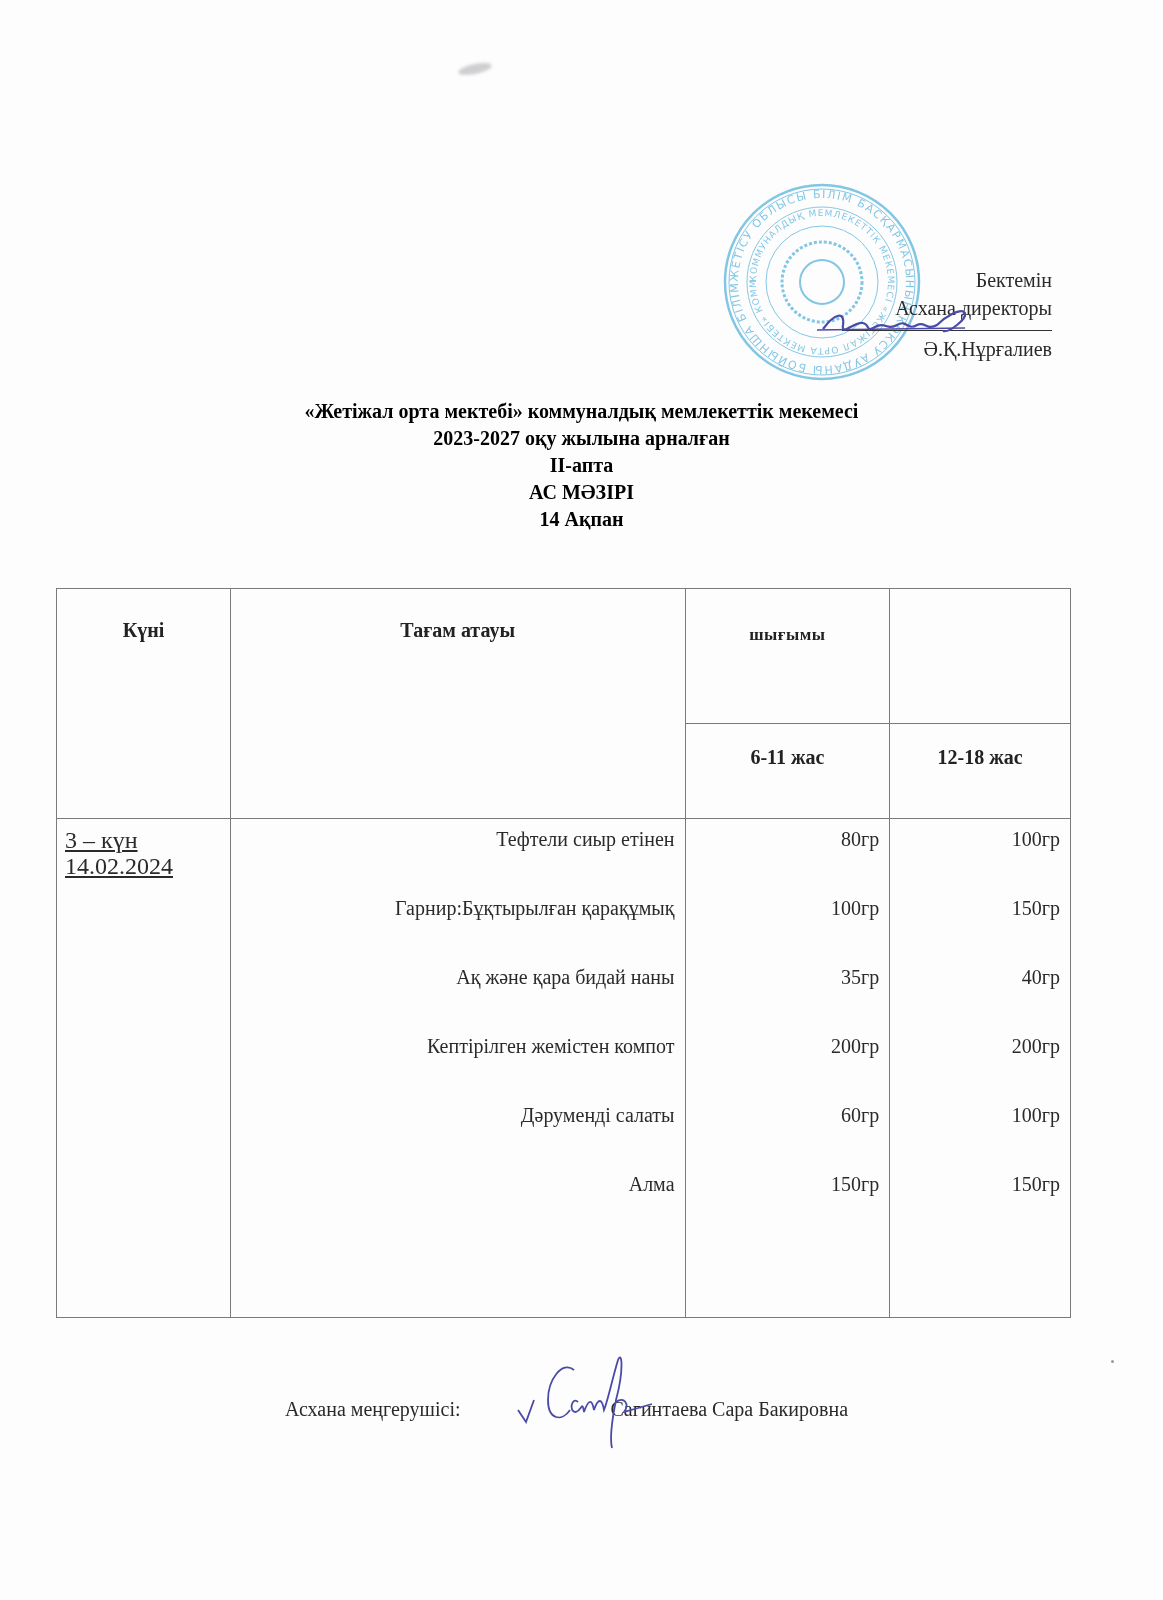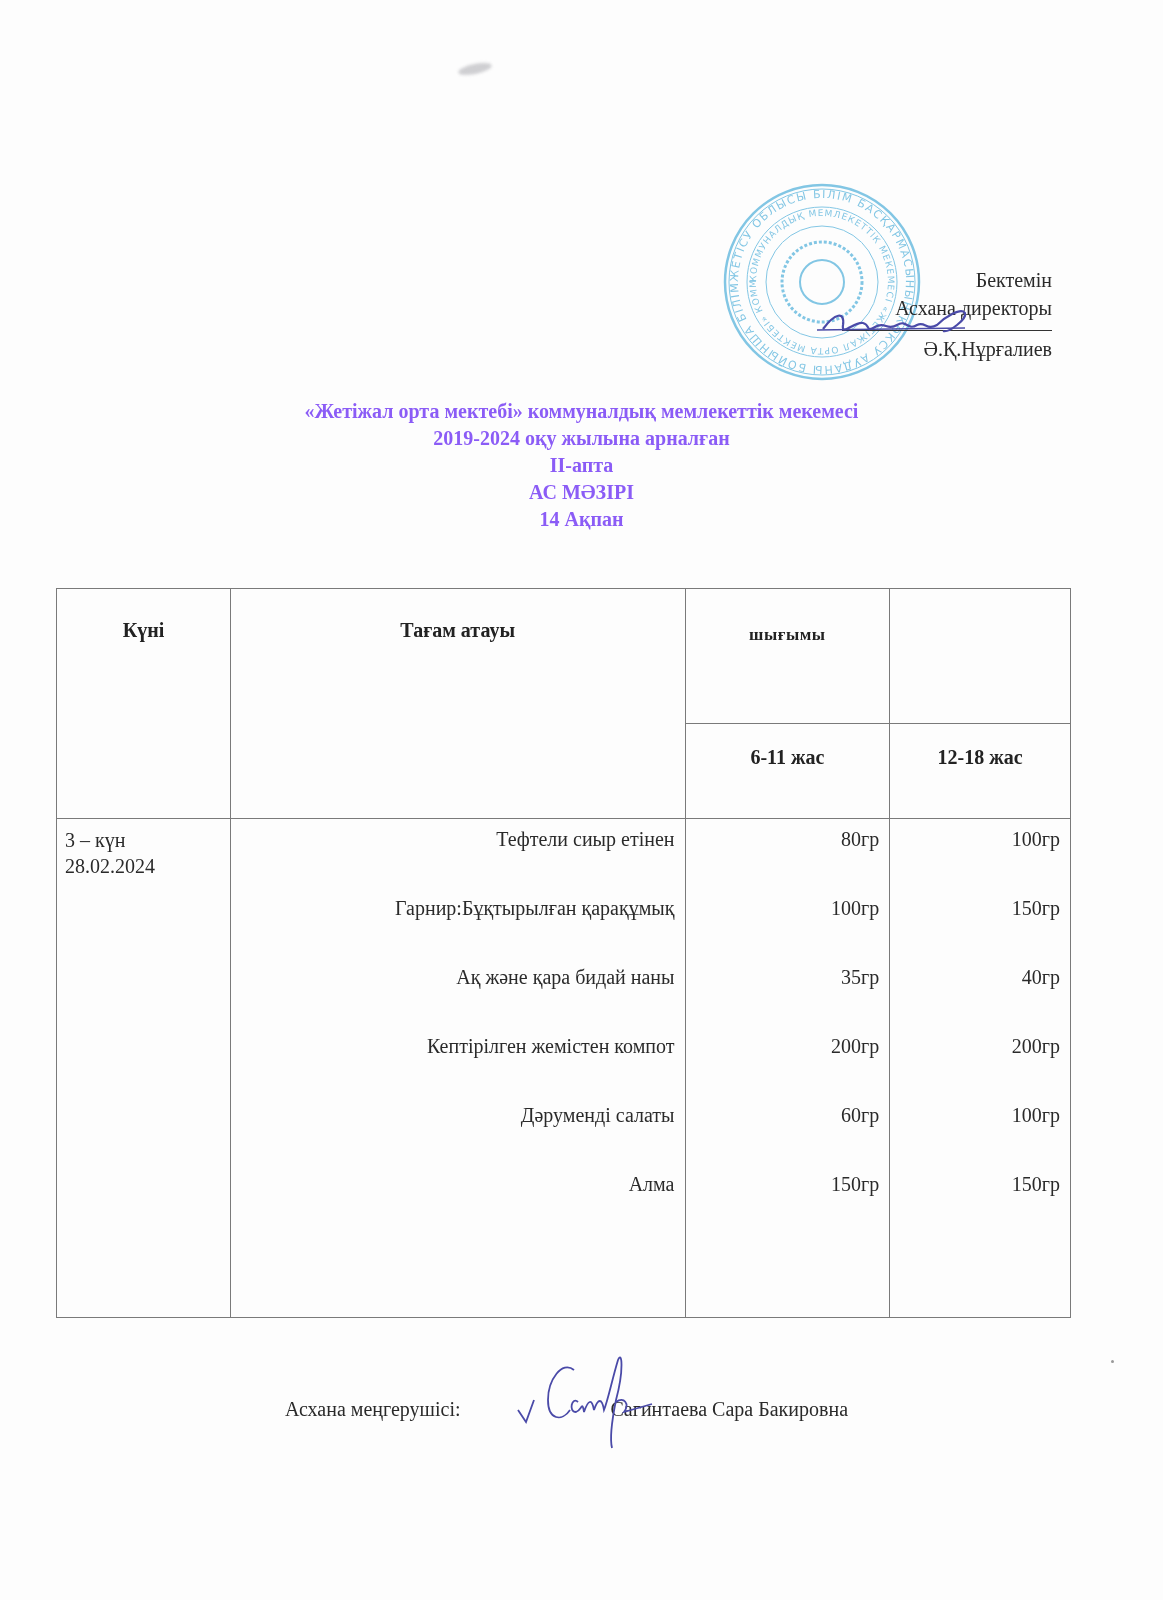--- a/index.html
+++ b/index.html
@@ -4,31 +4,31 @@
 <style>
   html,body{margin:0;padding:0;}
   body{width:1163px;height:1600px;background:#fdfdfd;position:relative;overflow:hidden;
     font-family:"Liberation Serif","DejaVu Serif",serif;color:#2a2a2a;}
   .abs{position:absolute;}
   .smudge{left:458px;top:64px;width:34px;height:10px;border-radius:50%;background:#cfcfd2;filter:blur(1.5px);transform:rotate(-12deg);}
   .stamp{left:722px;top:182px;width:200px;height:200px;}
   .approve{right:111px;top:244px;text-align:right;font-size:20px;line-height:28px;margin-top:22px;}
   .approve .sigline{display:block;margin-left:auto;width:210px;border-bottom:1px solid #333;height:10px;margin-top:-2px;margin-bottom:4px;}
   .sig1{left:815px;top:303px;width:160px;height:40px;}
-  .titleblock{left:0;width:1163px;top:398px;text-align:center;font-weight:bold;font-size:20px;line-height:27px;color:#8b5cf6;}
+  .titleblock{left:0;width:1163px;top:398px;text-align:center;font-weight:bold;font-size:20px;line-height:27px;color:#000000;}
   table.menu{position:absolute;left:56px;top:588px;width:1015px;border-collapse:collapse;font-size:20px;}
   table.menu td,table.menu th{border:1.3px solid #7a7a7a;vertical-align:top;padding:0;}
   th{font-weight:bold;color:#222;}
   .h1{height:135px;}
   .h2{height:95px;}
   .hcell{padding-top:30px !important;text-align:center;}
   .sub{padding-top:22px !important;text-align:center;font-size:20px;}
   .shyg{font-size:17px;letter-spacing:0.5px;padding-top:36px !important;}
   .bodyrow td{height:482px;}
-  .daycell{padding:8px 8px !important;font-size:20px;line-height:26px;}
+  .daycell{padding:8px 8px !important;font-size:24px;line-height:26px;text-decoration:underline;}
   .list{padding:8px 10px 0 10px !important;text-align:right;}
   .list div{height:69px;line-height:24px;font-size:20px;white-space:nowrap;}
   .footer{left:285px;top:1398px;font-size:20px;white-space:nowrap;}
   .footer .gap{display:inline-block;width:150px;}
   .sig2{left:512px;top:1340px;width:160px;height:110px;}
   .dot{left:1111px;top:1360px;width:3px;height:3px;background:#999;border-radius:50%;}
 </style>
 </head>
 <body>
 
@@ -62,21 +62,21 @@
   <div>Ә.Қ.Нұрғалиев</div>
 </div>
 
 <svg class="abs sig1" viewBox="0 0 160 40">
   <path d="M8,26 C20,10 30,8 28,22 C26,34 40,18 48,20 C56,22 50,30 60,24 C70,18 72,28 82,22 C92,16 92,28 102,22 C110,18 112,28 122,22 C130,14 146,4 150,10 C152,16 134,30 128,28" fill="none" stroke="#4a4aa8" stroke-width="2.2"></path>
   <path d="M2,27 L150,25" stroke="#4a4aa8" stroke-width="1.6" fill="none"></path>
 </svg>
 
 <div class="abs titleblock">
   <div>«Жетіжал орта мектебі» коммуналдық мемлекеттік мекемесі</div>
-  <div>2019-2024 оқу жылына арналған</div>
+  <div>2023-2027 оқу жылына арналған</div>
   <div>ІІ-апта</div>
   <div>АС МӘЗІРІ</div>
   <div>14 Ақпан</div>
 </div>
 
 <table class="menu">
   <colgroup>
     <col style="width:174px">
       <col style="width:455px">
       <col style="width:205px">
@@ -89,21 +89,21 @@
     <th class="hcell shyg">шығымы</th>
     <th></th>
   </tr>
   <tr class="h2">
     <th class="sub">6-11 жас</th>
     <th class="sub">12-18 жас</th>
   </tr>
   <tr class="bodyrow">
     <td class="daycell">
       <div>3 – күн</div>
-      <div>28.02.2024</div>
+      <div>14.02.2024</div>
     </td>
     <td class="list">
       <div>Тефтели сиыр етінен</div>
       <div>Гарнир:Бұқтырылған қарақұмық</div>
       <div>Ақ және қара бидай наны</div>
       <div>Кептірілген жемістен компот</div>
       <div>Дәруменді салаты</div>
       <div>Алма</div>
     </td>
     <td class="list">

